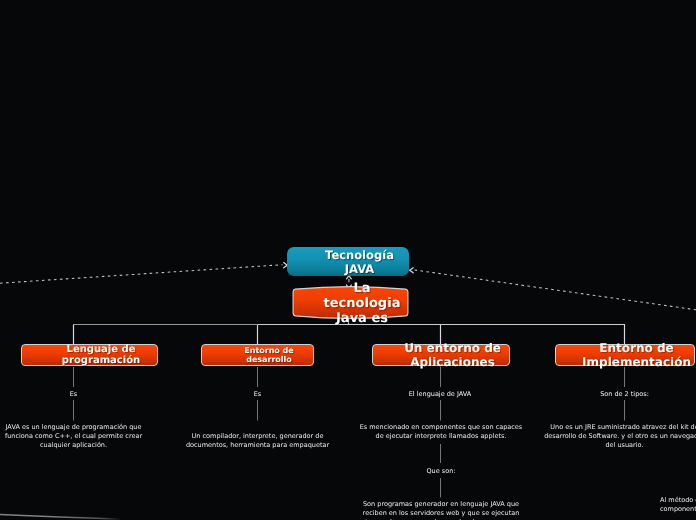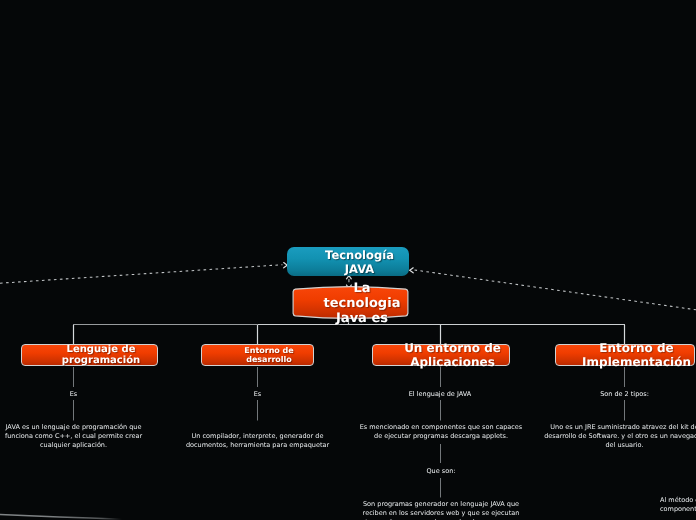--- a/index.html
+++ b/index.html
@@ -134,21 +134,21 @@
       <div>JAVA es un lenguaje de programación que</div>
       <div>funciona como C++, el cual permite crear</div>
       <div>cualquier aplicación.</div>
     </div>
   <div class="desc" style="left:127.5px;top:432px;width:260px;">
       <div>Un compilador, interprete, generador de</div>
       <div>documentos, herramienta para empaquetar</div>
     </div>
   <div class="desc" style="left:311px;top:422.5px;width:260px;">
       <div>Es mencionado en componentes que son capaces</div>
-      <div>de ejecutar programas descarga applets.</div>
+      <div>de ejecutar interprete llamados applets.</div>
     </div>
   <div class="desc" style="left:494.5px;top:422.5px;width:260px;">
       <div>Uno es un JRE suministrado atravez del kit de</div>
       <div>desarrollo de Software. y el otro es un navegador</div>
       <div>del usuario.</div>
     </div>
   <div class="desc" style="left:311px;top:499.5px;width:260px;">
       <div>Son programas generador en lenguaje JAVA que</div>
       <div>reciben en los servidores web y que se ejecutan</div>
       <div>atravez de un navegador que los descarga en un</div>

